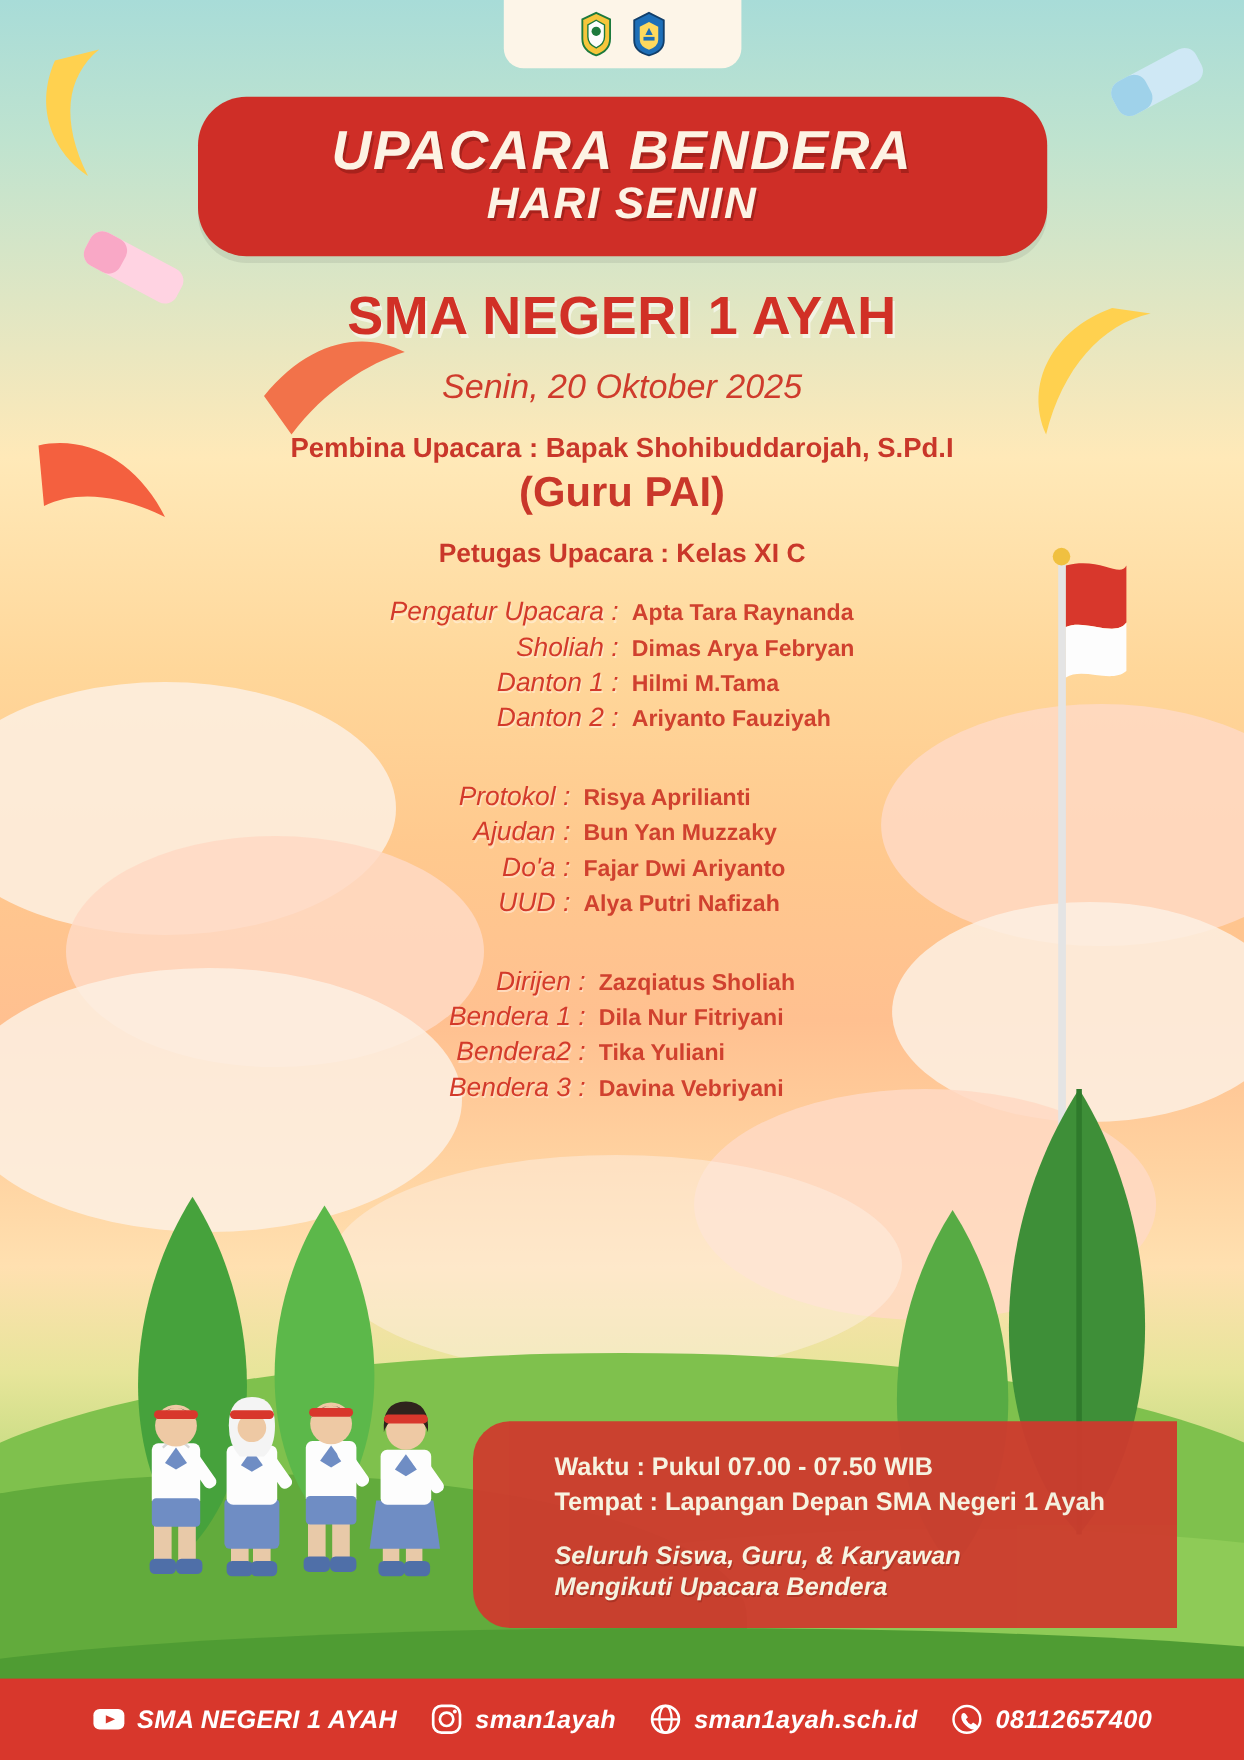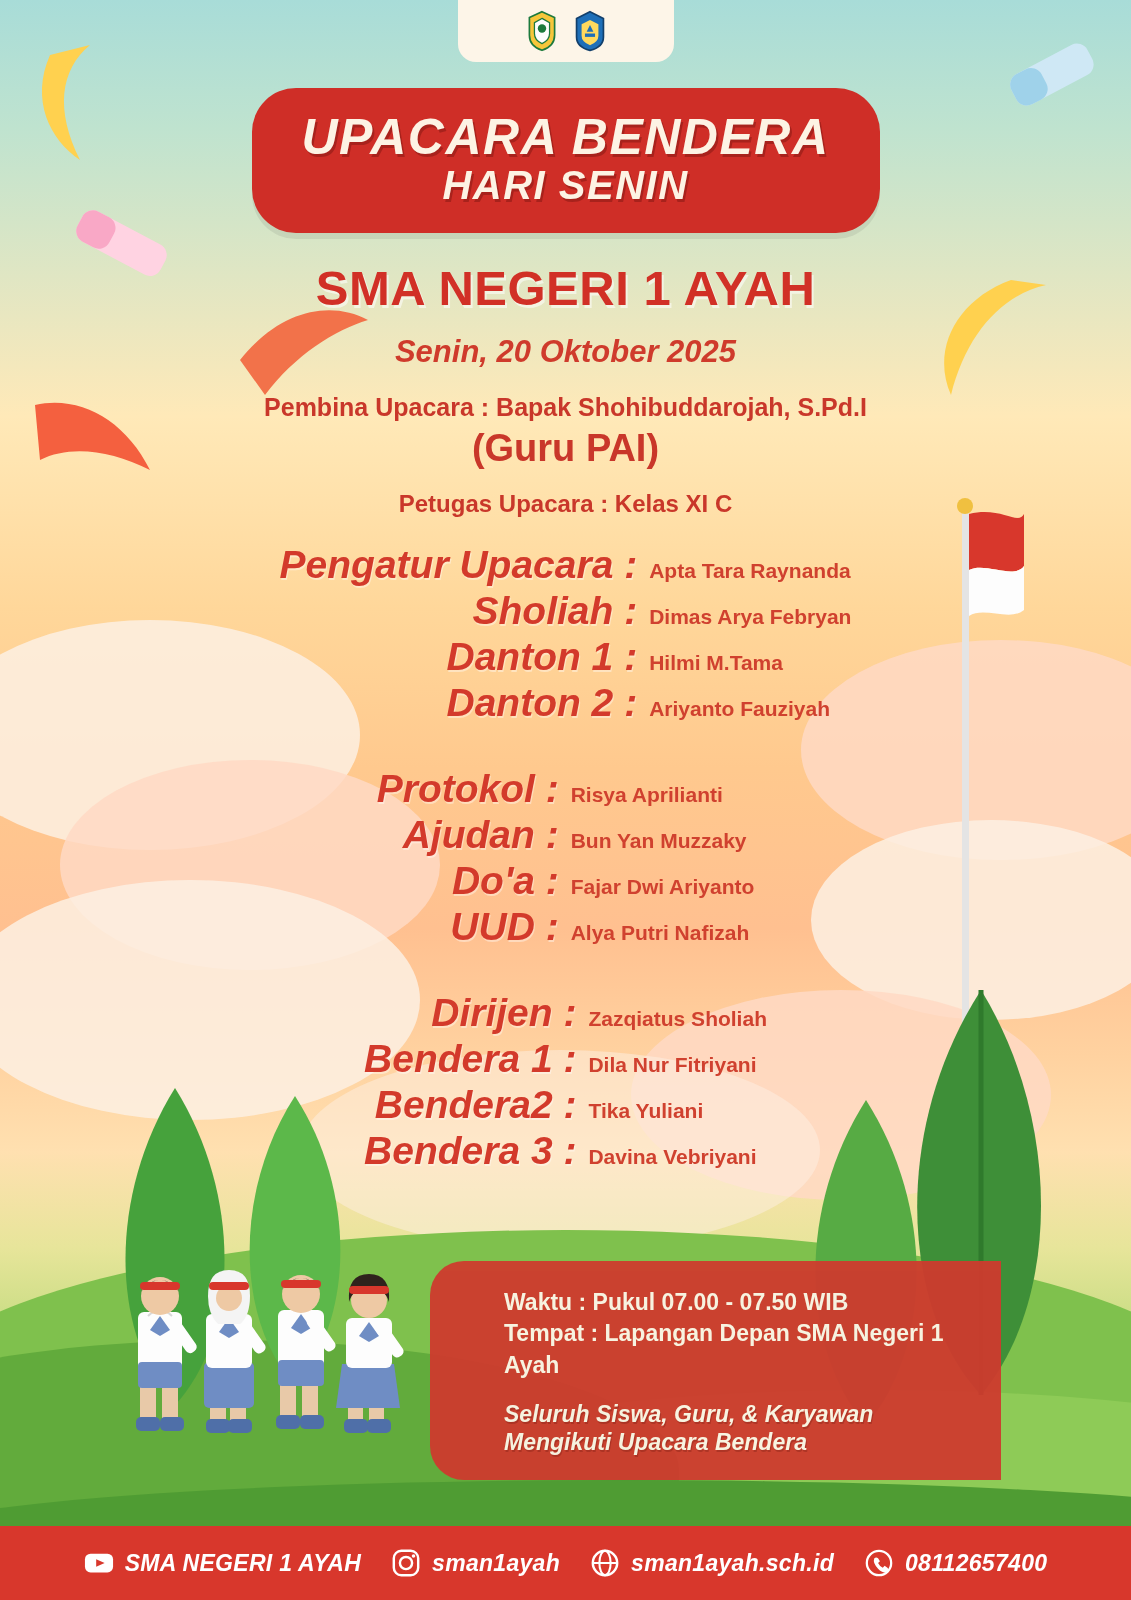--- a/index.html
+++ b/index.html
@@ -50,21 +50,21 @@
     background: #fdf5e8;
     border-radius: 0 0 18px 18px;
     display: flex; align-items: center; justify-content: center; gap: 14px;
     z-index: 6;
   }
   .logo { width: 34px; height: 42px; display: block; }
 
   
   #title-pill {
     position: absolute; top: 88px; left: 50%; transform: translateX(-50%);
-    width: 628px; padding: 22px 20px 26px;
+    width: 772px; padding: 22px 20px 26px;
     background: #cf2e27;
     border-radius: 44px;
     text-align: center;
     z-index: 5;
     box-shadow: 0 6px 0 rgba(0,0,0,.07);
   }
   #title-pill .l1, #title-pill .l2 {
     color: #fdf3e4;
     font-style: italic; font-weight: bold;
     letter-spacing: 1.5px;
@@ -76,52 +76,52 @@
 
   
   #content { position: absolute; top: 260px; left: 0; width: 1131px; z-index: 5; text-align: center; }
   .school {
     font-size: 49px; font-weight: bold; color: #d13026;
     letter-spacing: .5px;
     text-shadow: 2px 3px 0 rgba(255,255,255,.55);
     margin-bottom: 18px;
   }
   .date {
-    font-size: 31px; font-weight: bold; color: #cf3b2c;
+    font-size: 31px; font-weight: normal; color: #cf3b2c;
     margin-bottom: 22px; font-style: italic;
   }
   .line-big {
     font-size: 25px; color: #c9372a; font-weight: 600;
     line-height: 1.22; margin-bottom: 4px;
   }
   .sub { font-size: 38px; color: #c9372a; font-weight: 600; margin-bottom: 20px; }
   .petugas { font-size: 24px; color: #c9372a; font-weight: 600; margin: 16px 0 24px; }
 
   
   .roles { margin: 0 auto 6px; border-collapse: collapse; }
   .roles td { padding: 1px 0; vertical-align: baseline; }
   .roles .role {
     text-align: right; padding-right: 12px;
-    font-size: 39px; font-weight: bold; color: #d33a2b;
+    font-size: 24px; font-weight: normal; color: #d33a2b;
     font-style: italic;
     text-shadow: 1px 2px 0 rgba(255,255,255,.4);
   }
   .roles .person {
     text-align: left;
     font-size: 21px; font-weight: bold; color: #d0412f;
     padding-bottom: 4px;
   }
   .group-gap { height: 34px; }
 
   
   #flag { position: absolute; right: 105px; top: 470px; z-index: 4; }
 
   
   #info-box {
-    position: absolute; left: 430px; bottom: 120px; width: 571px;
+    position: absolute; left: 430px; bottom: 120px; width: 640px;
     background: #cf3a2e; opacity: .94;
     border-radius: 34px 0 0 34px;
     padding: 26px 28px 24px 74px;
     z-index: 6;
     margin-top: 42px;
   }
   #info-box .row { color: #fff7ea; font-size: 23px; line-height: 1.38; font-weight: 600; }
   #info-box .note {
     color: #fff7ea; font-size: 23px; font-style: italic; font-weight: bold;
     line-height: 1.22; margin-top: 18px;

